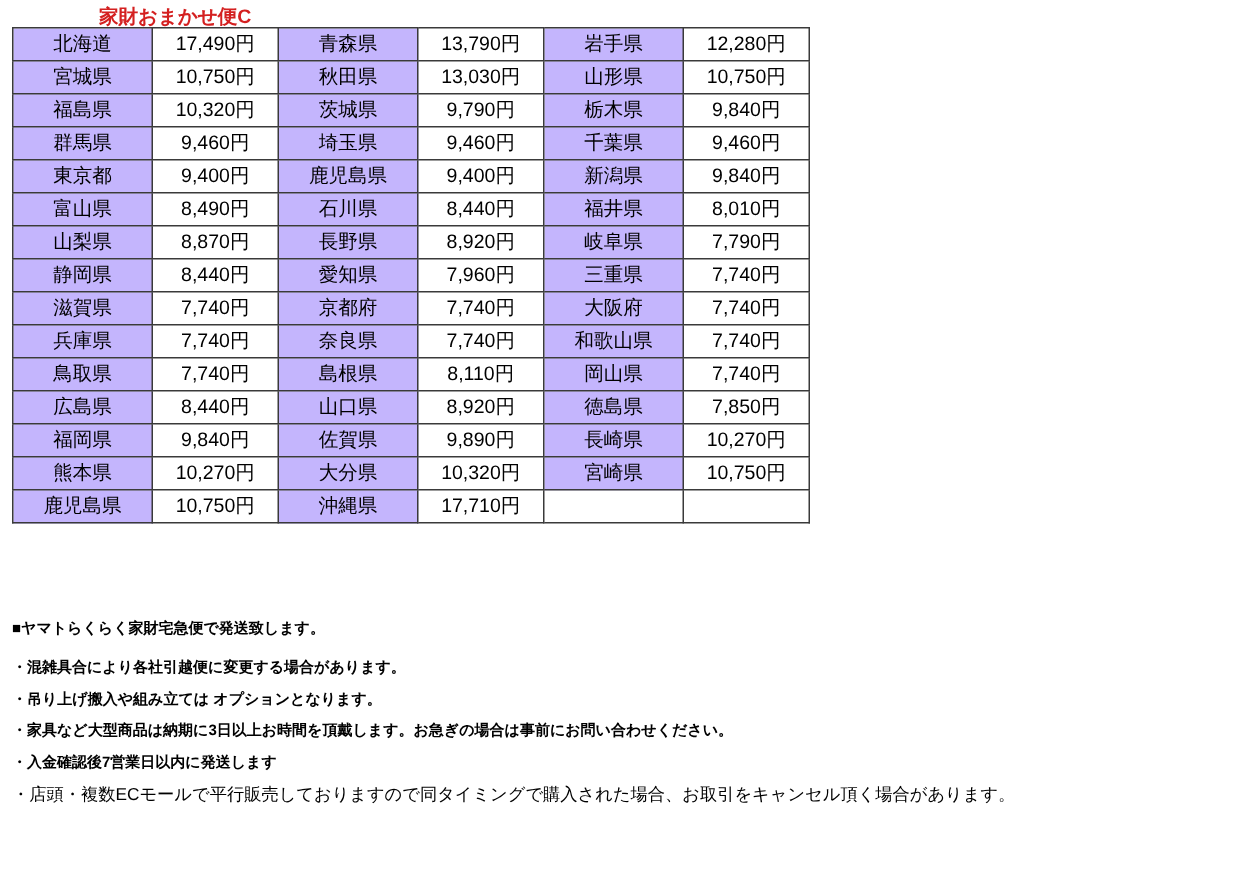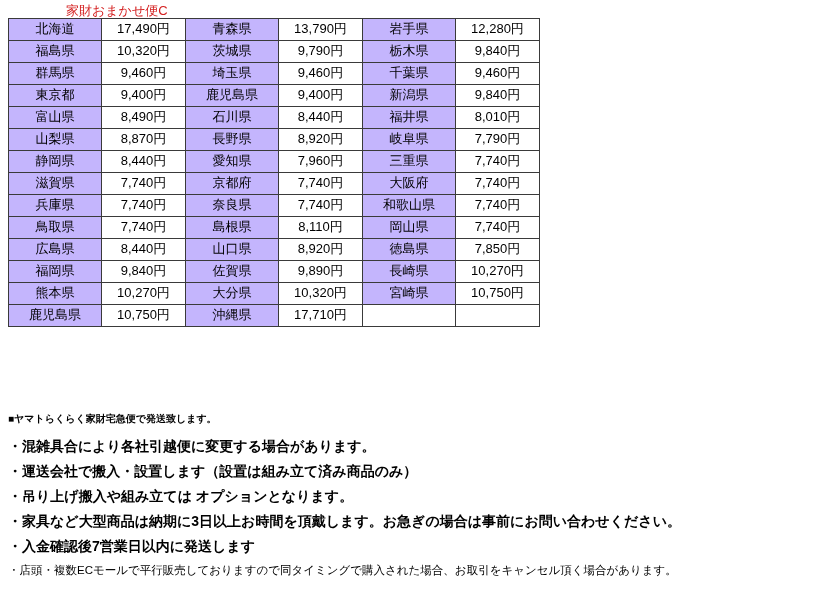--- a/index.html
+++ b/index.html
@@ -18,21 +18,21 @@
     position: relative;
     width: 822px;
     height: 595px;
   }
   .title {
     position: absolute;
     left: 66px;
     top: 2px;
     font-size: 13px;
     color: #d42020;
-    font-weight: normal;
+    font-weight: bold;
     letter-spacing: 0px;
     white-space: nowrap;
   }
   table.fee-table {
     position: absolute;
     left: 8px;
     top: 18px;
     border-collapse: collapse;
     table-layout: fixed;
     width: 508px;
@@ -67,21 +67,21 @@
     width: 806px;
   }
   .note-head {
     font-size: 10px;
     font-weight: bold;
     margin: 0 0 12px 0;
     letter-spacing: 0px;
     white-space: nowrap;
   }
   .note-line {
-    font-size: 14px;
+    font-size: 10px;
     font-weight: bold;
     margin: 0 0 7px 0;
     letter-spacing: 0px;
     white-space: nowrap;
   }
   .note-small {
     font-size: 11.5px;
     font-weight: normal;
     margin: 4px 0 0 0;
     letter-spacing: 0px;
@@ -99,20 +99,28 @@
     <tbody>
         <tr>
           <td class="pref">北海道</td>
           <td class="fee">17,490円</td>
           <td class="pref">青森県</td>
           <td class="fee">13,790円</td>
           <td class="pref">岩手県</td>
           <td class="fee">12,280円</td>
         </tr>
         <tr>
+          <td class="pref">宮城県</td>
+          <td class="fee">10,750円</td>
+          <td class="pref">秋田県</td>
+          <td class="fee">13,030円</td>
+          <td class="pref">山形県</td>
+          <td class="fee">10,750円</td>
+        </tr>
+        <tr>
           <td class="pref">福島県</td>
           <td class="fee">10,320円</td>
           <td class="pref">茨城県</td>
           <td class="fee">9,790円</td>
           <td class="pref">栃木県</td>
           <td class="fee">9,840円</td>
         </tr>
         <tr>
           <td class="pref">群馬県</td>
           <td class="fee">9,460円</td>
@@ -209,21 +217,20 @@
           <td class="empty"></td>
           <td class="empty"></td>
         </tr>
       </tbody>
   </table>
 
   <div class="notes">
     <p class="note-head">■ヤマトらくらく家財宅急便で発送致します。</p>
     <div>
         <p class="note-line">・混雑具合により各社引越便に変更する場合があります。</p>
-        <p class="note-line">・運送会社で搬入・設置します（設置は組み立て済み商品のみ）</p>
         <p class="note-line">・吊り上げ搬入や組み立ては オプションとなります。</p>
         <p class="note-line">・家具など大型商品は納期に3日以上お時間を頂戴します。お急ぎの場合は事前にお問い合わせください。</p>
         <p class="note-line">・入金確認後7営業日以内に発送します</p>
       </div>
     <p class="note-small">・店頭・複数ECモールで平行販売しておりますので同タイミングで購入された場合、お取引をキャンセル頂く場合があります。</p>
   </div>
 
 </div>
 
 </body></html>

